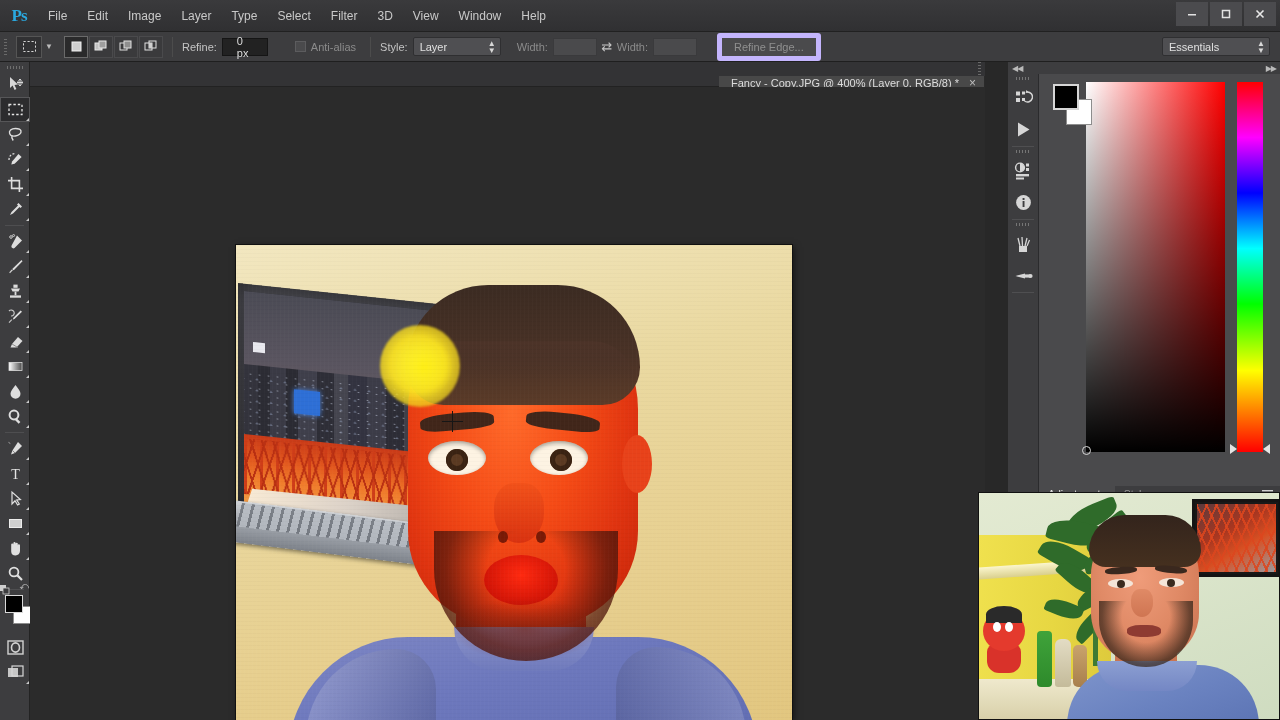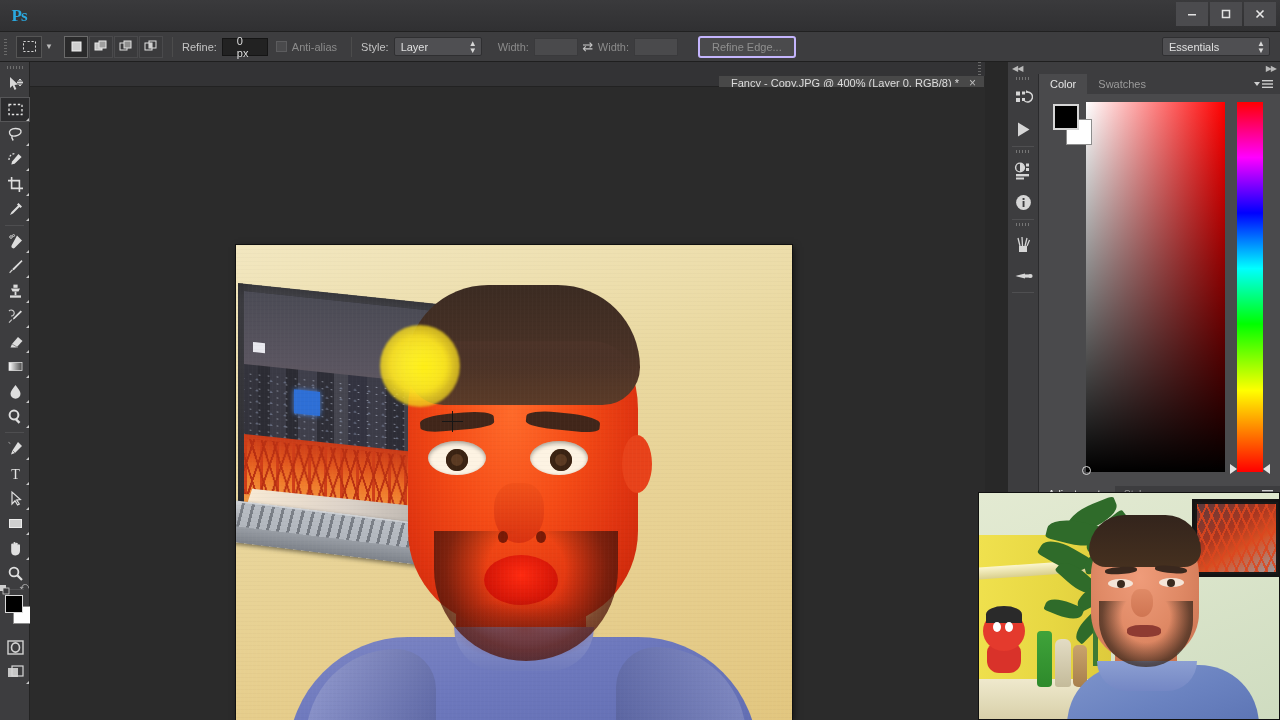--- a/index.html
+++ b/index.html
@@ -40,21 +40,21 @@
   .lbl.dim{ color:#8b8b8b; }
   .field{ background:#222; border:1px solid #151515; height:18px; color:#ddd; font-size:11px;
           padding:0 14px; display:flex; align-items:center; }
   .field.empty{ background:#4a4a4c; border-color:#3a3a3c; }
   .chk{ width:11px; height:11px; background:#4a4a4c; border:1px solid #5c5c5e; margin-right:5px; }
   .combo{ background:#4f4f52; border:1px solid #2f2f31; height:19px; color:#e0e0e0; font-size:11px;
           padding:0 18px 0 6px; display:flex; align-items:center; position:relative;
           border-radius:2px; }
   .combo .ar{ position:absolute; right:4px; top:2px; font-size:8px; line-height:7px; color:#d8d8d8; }
   .swapico{ width:20px; color:#c5c5c5; font-size:13px; text-align:center; }
-  .btn-refine{ background:#4a4a4c; border:2px solid #c4b5fd; border-radius:3px; color:#8f8f8f;
+  .btn-refine{ background:#4a4a4c; border:5px solid #c4b5fd; border-radius:3px; color:#8f8f8f;
                font-size:11px; padding:3px 12px; }
   #essentials{ position:absolute; right:10px;margin-left:8px; }
 
   
   #toolbox{ position:absolute; left:0; top:62px; width:30px; height:658px;
             background:#3d3d3f; border-right:1px solid #232323; }
   #tb-grip{ height:10px; display:flex; align-items:center; justify-content:center; }
   #tb-grip i{ width:16px; height:3px;
               background:repeating-linear-gradient(90deg,#6f6f6f 0 1px, transparent 1px 3px); }
   .tool{ position:relative; width:30px; height:25px; display:flex; align-items:center;
@@ -323,20 +323,33 @@
             background:linear-gradient(160deg,#7f95cc,#6a82c0 55%,#5c74b4);
             border-radius:96px 96px 0 0; }
   #wc-shirt2{ position:absolute; left:118px; top:168px; width:100px; height:30px;
             background:linear-gradient(#8c9fd2,#7487c4); border-radius:0 0 50px 50px; }
 </style>
 </head>
 <body>
 
 <div id="titlebar">
   <div id="ps-logo">Ps</div>
+  <div class="menu">
+    <div class="menu-item">File</div>
+    <div class="menu-item">Edit</div>
+    <div class="menu-item">Image</div>
+    <div class="menu-item">Layer</div>
+    <div class="menu-item">Type</div>
+    <div class="menu-item">Select</div>
+    <div class="menu-item">Filter</div>
+    <div class="menu-item">3D</div>
+    <div class="menu-item">View</div>
+    <div class="menu-item">Window</div>
+    <div class="menu-item">Help</div>
+  </div>
   <div id="wincontrols">
     <div class="wbtn">
       <svg width="12" height="12" viewBox="0 0 12 12">
           <rect x="2" y="6" width="8" height="1.5" fill="#e2e2e2"></rect>
         </svg>
     </div>
     <div class="wbtn">
       <svg width="12" height="12" viewBox="0 0 12 12">
           <rect x="2.5" y="2.5" width="7" height="7" fill="none" stroke="#e2e2e2" stroke-width="1.5"></rect>
         </svg>
@@ -386,21 +399,21 @@
         <rect x="5" y="3" width="3" height="5" fill="#cfcfcf"></rect>
       </svg>
     </div>
   </div>
 
   <div class="sep"></div>
 
   <span class="lbl">Refine:</span>
   <div class="field" style="width:46px;">0 px</div>
 
-  <div style="display:flex;align-items:center;margin-left:8px;">
+  <div style="display:flex;align-items:center;margin-left:27px;">
     <span class="chk"></span>
     <span class="lbl dim">Anti-alias</span>
   </div>
 
   <div class="sep"></div>
 
   <span class="lbl">Style:</span>
   <div class="combo" style="width:88px;">
     <span>Layer</span>
     <span class="ar">▲<br>▼</span>
@@ -731,34 +744,20 @@
     <svg width="19" height="19" viewBox="0 0 19 19">
         <path d="M1.5 10 L11 7.5 L11 12.5 Z" fill="#d6d6d6"></path>
         <rect x="11" y="8.4" width="5" height="3.2" fill="#d6d6d6"></rect>
         <circle cx="16.5" cy="10" r="2.1" fill="#d6d6d6"></circle>
       </svg>
   </div>
   <div class="mdiv"></div>
 </div>
 
 <div id="colorpanel">
-  <div id="ptabs">
-    <div class="ptab active">Color</div>
-    <div class="ptab">Swatches</div>
-    <div id="pmenu">
-      <svg width="6" height="6" viewBox="0 0 6 6">
-          <path d="M0 1 L6 1 L3 5 Z" fill="#cfcfcf"></path>
-        </svg>
-      <svg width="11" height="9" viewBox="0 0 11 9">
-          <rect x="0" y="0" width="11" height="1.4" fill="#cfcfcf"></rect>
-          <rect x="0" y="3.3" width="11" height="1.4" fill="#cfcfcf"></rect>
-          <rect x="0" y="6.6" width="11" height="1.4" fill="#cfcfcf"></rect>
-        </svg>
-    </div>
-  </div>
   <div id="cp-body">
     <div id="cp-bg"></div>
     <div id="cp-fg"></div>
     <div id="cfield">
       <div id="cf-mark"></div>
     </div>
     <div id="hstrip">
       <div id="hs-mark"></div>
       <div id="hs-mark2"></div>
     </div>

